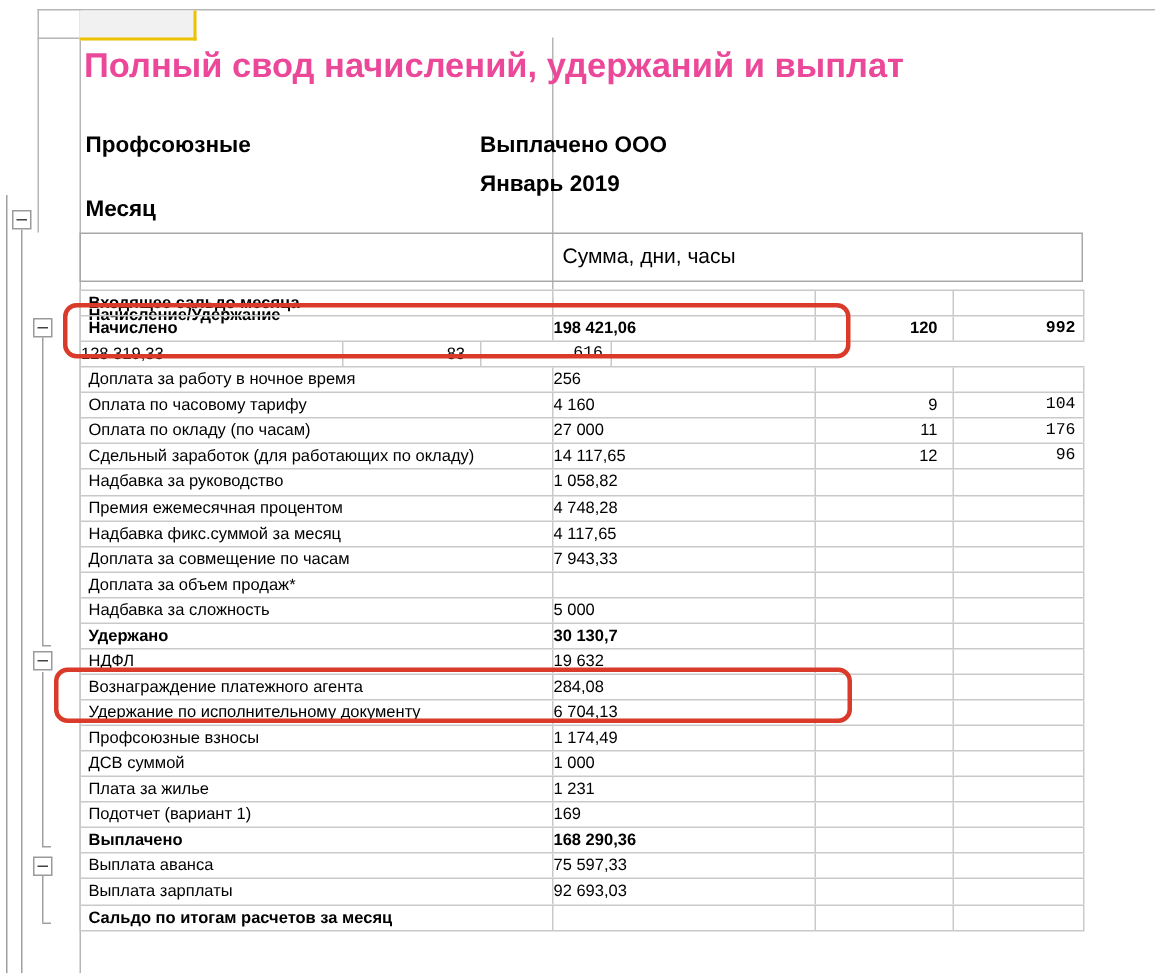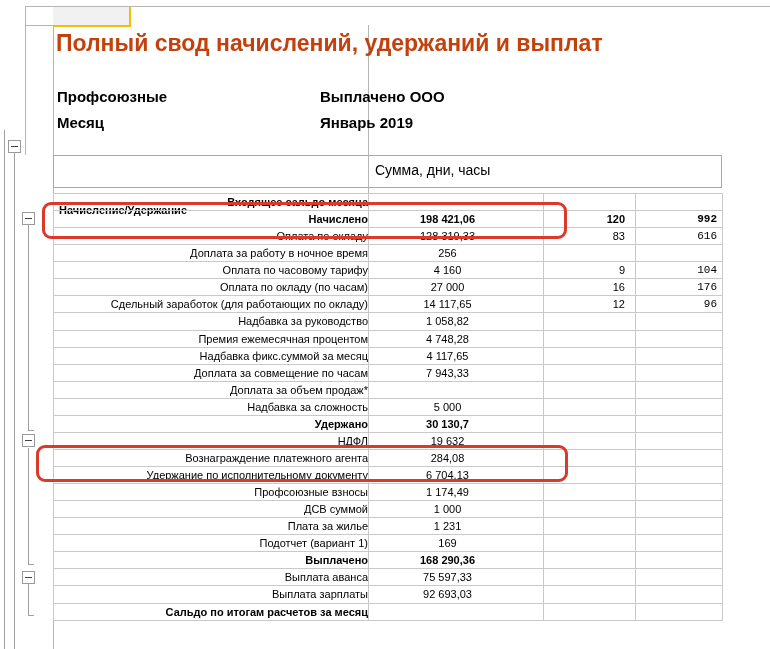--- a/index.html
+++ b/index.html
@@ -5,36 +5,36 @@
   html,body{margin:0;padding:0;background:#fff;}
   #stage{position:relative;width:770px;height:649px;background:#fff;overflow:hidden;
          font-family:"Liberation Sans", sans-serif;color:#000;}
   .abs{position:absolute;}
   .vline{position:absolute;width:1px;background:#b5b5b5;}
   .hline{position:absolute;height:1px;background:#b5b5b5;}
   
   #sel-cell{left:53px;top:7px;width:76px;height:18px;background:#f1f1f1;
             border-right:2px solid #eec200;border-bottom:2px solid #eec200;}
   
-  #title{left:56px;top:30px;font-size:23px;font-weight:bold;color:#c2410c;white-space:nowrap;}
+  #title{left:56px;top:30px;font-size:23px;font-weight:bold;color:#ec4899;white-space:nowrap;}
   .meta-label{left:57px;font-size:15px;font-weight:bold;}
   .meta-value{left:320px;font-size:15px;font-weight:bold;}
   
   #thead{left:53px;top:155px;width:669px;height:33px;border:1px solid #a8a8a8;
          box-sizing:border-box;display:flex;}
   #thead .h1{width:315px;box-sizing:border-box;border-right:1px solid #a8a8a8;
              font-size:11px;font-weight:bold;padding:5px 0 0 5px;margin-top:43px;}
   #thead .h2{flex:1;font-size:14px;padding:6px 0 0 6px;}
   
   #grid{left:53px;top:193px;width:669px;border-left:1px solid #c9c9c9;border-top:1px solid #c9c9c9;box-sizing:content-box;}
   .row{display:flex;height:17.07px;box-sizing:border-box;border-bottom:1px solid #c9c9c9;}
   .cell{box-sizing:border-box;border-right:1px solid #c9c9c9;font-size:11px;
         line-height:16px;overflow:hidden;white-space:nowrap;}
-  .c-name{width:315px;padding-left:5px;text-align:right;}
-  .c-sum{width:175px;text-align:center;padding-right:17px;}
+  .c-name{width:315px;padding-left:5px;}
+  .c-sum{width:175px;text-align:left;padding-right:17px;}
   .c-days{width:92px;text-align:right;padding-right:10px;}
   .c-hours{width:87px;text-align:right;padding-right:5px;font-family:Liberation Mono, monospace;}
   .row.bold .cell{font-weight:bold;}
   
   .gbox{position:absolute;width:13px;height:13px;border:1px solid #9a9a9a;background:#fff;
         box-sizing:border-box;cursor:pointer;}
   .gbox::after{content:"";position:absolute;left:2px;right:2px;top:5px;height:1px;background:#444;}
   .gstem{position:absolute;width:1px;background:#a0a0a0;}
   .gelbow{position:absolute;height:1px;background:#a0a0a0;}
   
@@ -51,21 +51,21 @@
   <div class="vline" style="left:25px;top:6px;height:149px;"></div>
   <div class="hline" style="left:25px;top:25px;width:28px;"></div>
   <div class="vline" style="left:53px;top:6px;height:643px;"></div>
   <div class="vline" style="left:368px;top:25px;height:168px;"></div>
 
   <div class="abs" id="sel-cell"></div>
 
   <div class="abs" id="title">Полный свод начислений, удержаний и выплат</div>
   <div class="abs meta-label" style="top:88px;">Профсоюзные</div>
   <div class="abs meta-value" style="top:88px;">Выплачено ООО</div>
-  <div class="abs meta-label" style="top:114px;">Месяц</div>
+  <div class="abs meta-label" style="top:131px;">Месяц</div>
   <div class="abs meta-value" style="top:114px;">Январь 2019</div>
 
   <div class="abs" id="thead">
     <div class="h1">Начисление/Удержание</div>
     <div class="h2">Сумма, дни, часы</div>
   </div>
 
   <div class="abs" id="grid">
       <div class="row bold">
         <div class="cell c-name">Входящее сальдо месяца</div>
@@ -73,41 +73,40 @@
         <div class="cell c-days"></div>
         <div class="cell c-hours"></div>
       </div>
       <div class="row bold">
         <div class="cell c-name">Начислено</div>
         <div class="cell c-sum">198 421,06</div>
         <div class="cell c-days">120</div>
         <div class="cell c-hours">992</div>
       </div>
       <div class="row">
-        <div class="cell c-name">Оплата по окладу</div>
         <div class="cell c-sum">128 319,33</div>
         <div class="cell c-days">83</div>
         <div class="cell c-hours">616</div>
       </div>
       <div class="row">
         <div class="cell c-name">Доплата за работу в ночное время</div>
         <div class="cell c-sum">256</div>
         <div class="cell c-days"></div>
         <div class="cell c-hours"></div>
       </div>
       <div class="row">
         <div class="cell c-name">Оплата по часовому тарифу</div>
         <div class="cell c-sum">4 160</div>
         <div class="cell c-days">9</div>
         <div class="cell c-hours">104</div>
       </div>
       <div class="row">
         <div class="cell c-name">Оплата по окладу (по часам)</div>
         <div class="cell c-sum">27 000</div>
-        <div class="cell c-days">16</div>
+        <div class="cell c-days">11</div>
         <div class="cell c-hours">176</div>
       </div>
       <div class="row">
         <div class="cell c-name">Сдельный заработок (для работающих по окладу)</div>
         <div class="cell c-sum">14 117,65</div>
         <div class="cell c-days">12</div>
         <div class="cell c-hours">96</div>
       </div>
       <div class="row">
         <div class="cell c-name">Надбавка за руководство</div>

